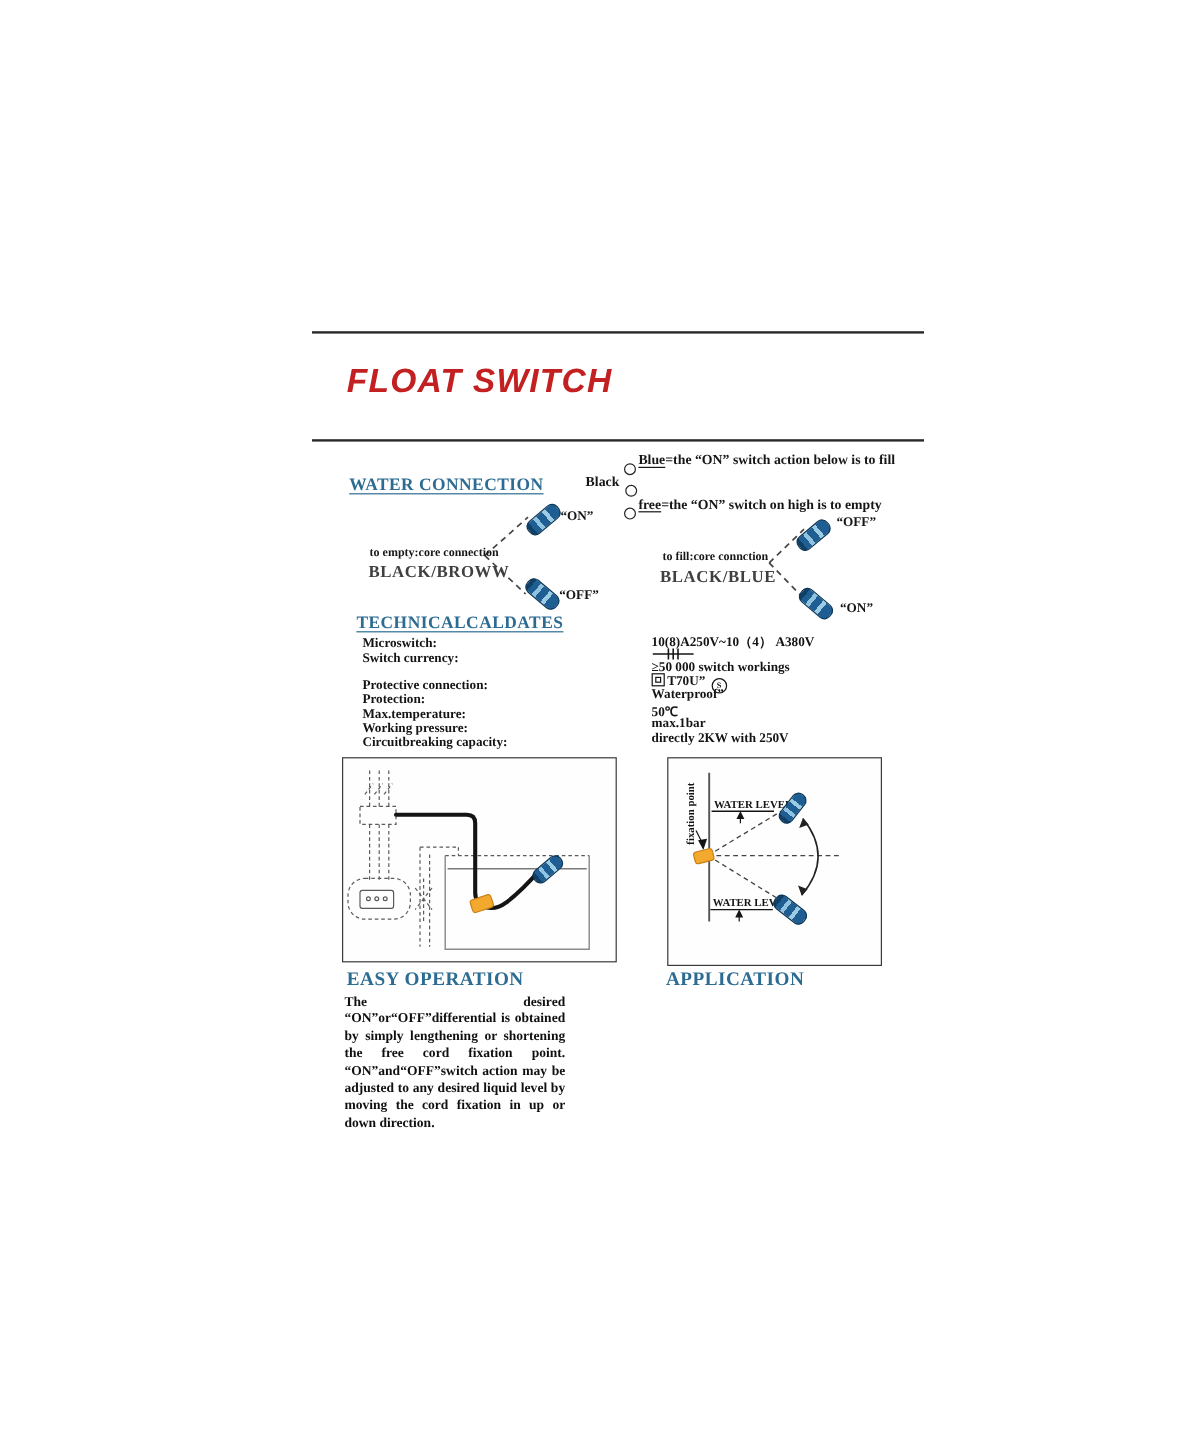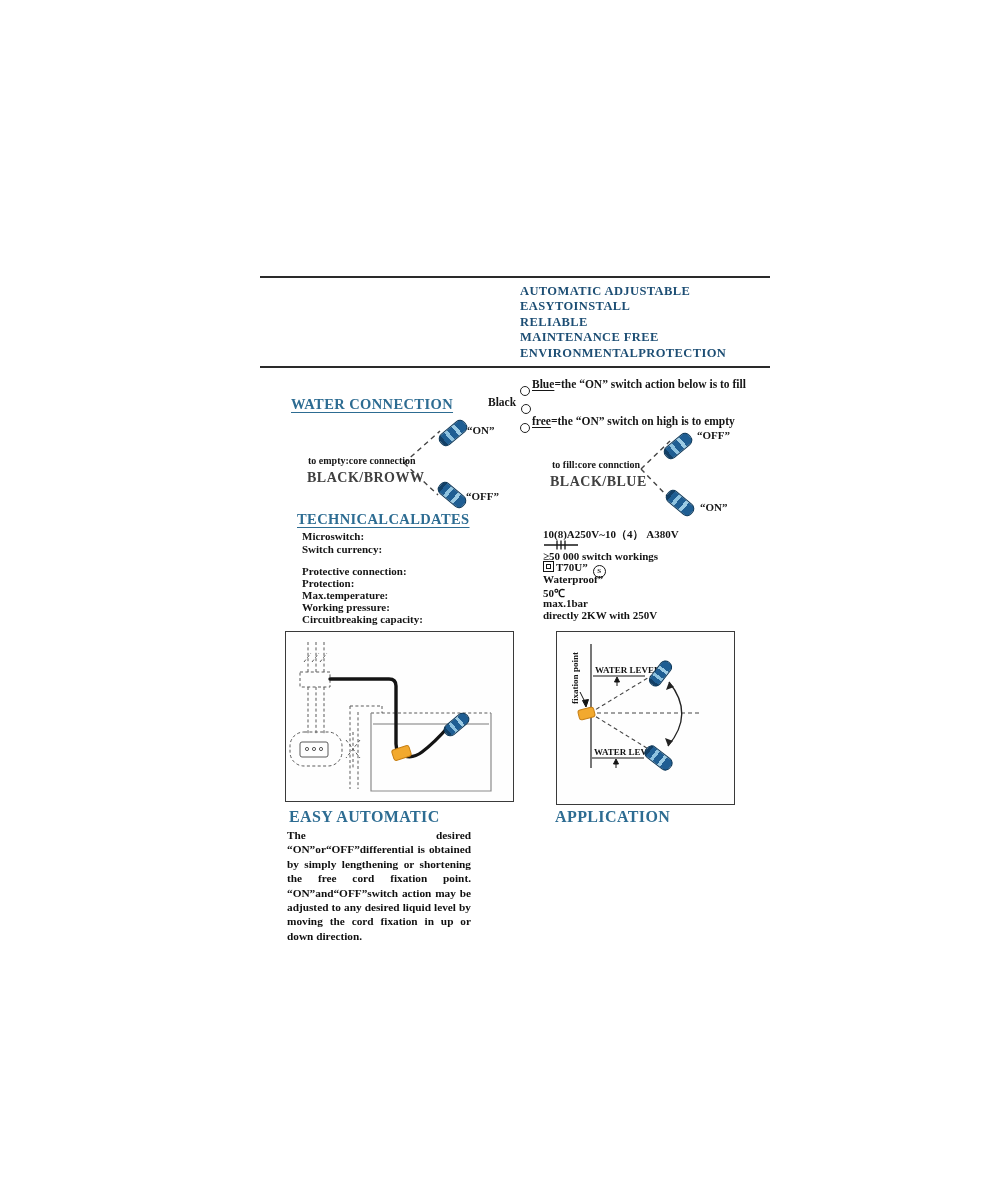--- a/index.html
+++ b/index.html
@@ -37,27 +37,21 @@
   .para{position:absolute;font-weight:bold;font-size:11.3px;line-height:14.4px;
         text-align:justify;color:#101010;}
   svg{display:block;}
 </style>
 </head>
 <body>
 
 <div class="page">
 
   <div class="rule" style="top:276px;"></div>
-  <div class="features">
-    <div>AUTOMATIC ADJUSTABLE</div>
-    <div>EASYTOINSTALL</div>
-    <div>RELIABLE</div>
-    <div>MAINTENANCE FREE</div>
-    <div>ENVIRONMENTALPROTECTION</div>
-  </div>
+  <div class="brand">FLOAT SWITCH</div>
   <div class="rule" style="top:366px;"></div>
 
   <div class="sec-heading underlined" style="left:291px;top:396px;">WATER CONNECTION</div>
 
   <div class="terminal" style="left:520px;top:386px;"></div>
   <div class="terminal" style="left:521px;top:404px;"></div>
   <div class="terminal" style="left:520px;top:423px;"></div>
 
   <div class="wire-text" style="position:absolute;left:532px;top:378px;">
     <span class="uw">Blue</span><span>=the “ON” switch action below is to fill</span>
@@ -197,18 +191,18 @@
       <g stroke="#141414" stroke-width="1" fill="#141414">
         <line x1="59" y1="136" x2="59" y2="129"></line>
         <polygon points="59,127 56.5,132 61.5,132"></polygon>
       </g>
     </svg>
     <div class="orange-weight" style="left:21px;top:76px;width:15px;height:9px;transform:rotate(-14deg);"></div>
     <div class="float-capsule" style="left:89px;top:35px;width:27px;height:11px;transform:rotate(-52deg);"></div>
     <div class="float-capsule" style="left:86px;top:119px;width:29px;height:12px;transform:rotate(38deg);"></div>
   </div>
 
-  <div class="sec-heading" style="left:289px;top:808px;font-size:16px;">EASY AUTOMATIC</div>
+  <div class="sec-heading" style="left:289px;top:808px;font-size:16px;">EASY OPERATION</div>
   <div class="para" style="left:287px;top:828px;width:184px;">The desired “ON”or“OFF”differential is obtained by simply lengthening or shortening the free cord fixation point. “ON”and“OFF”switch action may be adjusted to any desired liquid level by moving the cord fixation in up or down direction.</div>
 
   <div class="sec-heading" style="left:555px;top:808px;font-size:16px;">APPLICATION</div>
 
 </div>
 
 </body></html>

